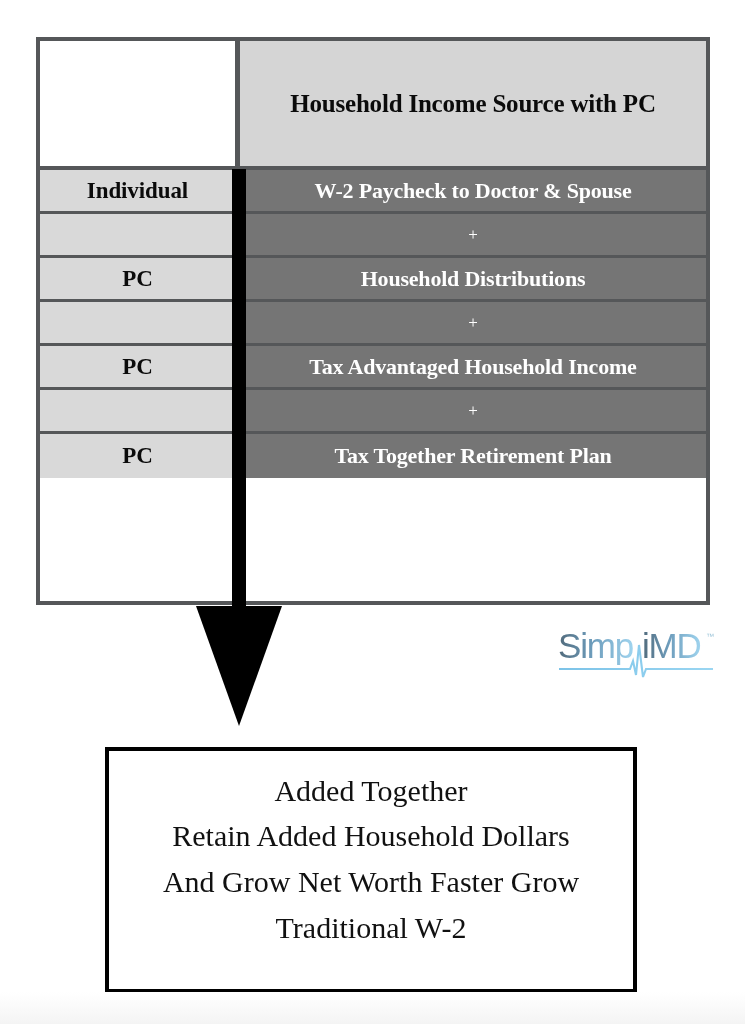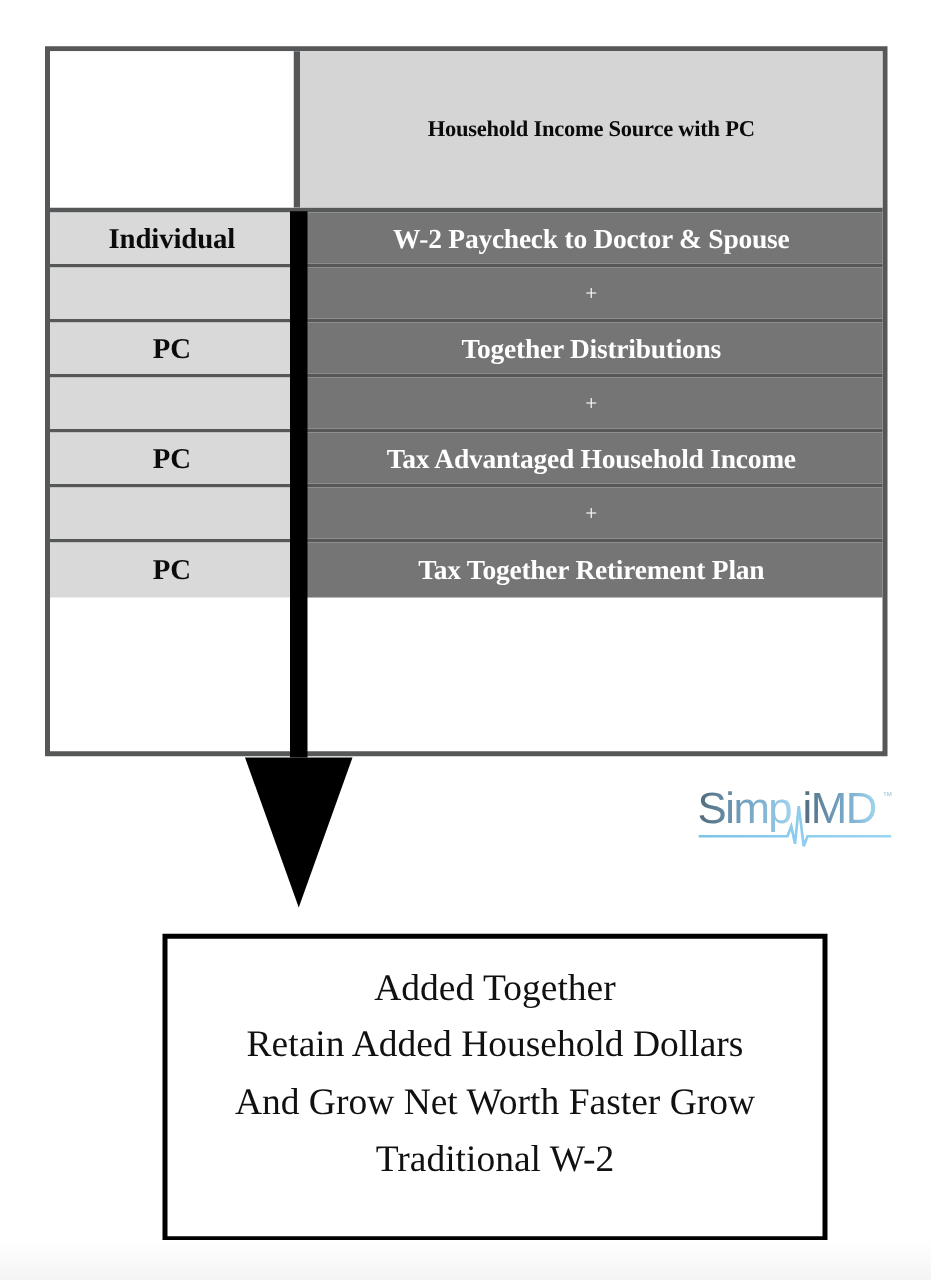--- a/index.html
+++ b/index.html
@@ -52,21 +52,21 @@
     border-right: 5px solid #555759;
   }
   .hdr-title {
     flex: 1 1 auto;
     background: #d5d5d5;
     display: flex;
     align-items: center;
     justify-content: center;
     text-align: center;
     font-weight: bold;
-    font-size: 18px;
+    font-size: 25px;
     line-height: 1.28;
     color: #0b0b0b;
     letter-spacing: -0.2px;
     padding: 12px 14px;
     box-sizing: border-box;
   }
 
   .tbl-body {
     position: relative;
     height: 431px;
@@ -150,21 +150,20 @@
     left: 105px;
     top: 747px;
     width: 532px;
     height: 246px;
     box-sizing: border-box;
     border: 4px solid #000000;
     background: #ffffff;
     display: flex;
     align-items: center;
     justify-content: center;
-    margin-left: 25px;
   }
   .summary-text {
     text-align: center;
     font-size: 30px;
     line-height: 1.52;
     color: #111111;
     padding: 0 8px 22px 8px;
     font-weight: normal;
   }
   .summary-text .ln { display: block; white-space: nowrap; }
@@ -191,21 +190,21 @@
       <div class="cell-value">W-2 Paycheck to Doctor &amp; Spouse</div>
     </div>
 
     <div class="tbl-row">
       <div class="cell-label"></div>
       <div class="cell-value plus">+</div>
     </div>
 
     <div class="tbl-row">
       <div class="cell-label">PC</div>
-      <div class="cell-value">Together Distributions</div>
+      <div class="cell-value">Household Distributions</div>
     </div>
 
     <div class="tbl-row">
       <div class="cell-label"></div>
       <div class="cell-value plus">+</div>
     </div>
 
     <div class="tbl-row">
       <div class="cell-label">PC</div>
       <div class="cell-value">Tax Advantaged Household Income</div>

